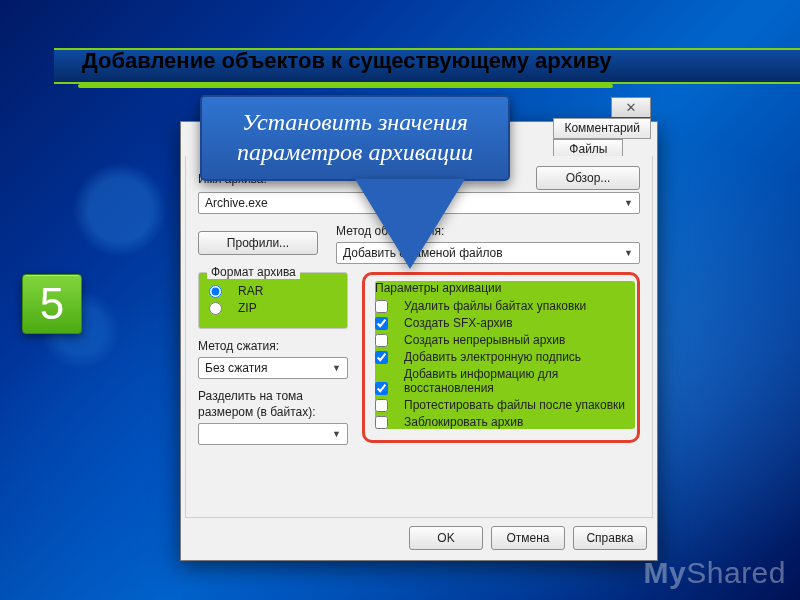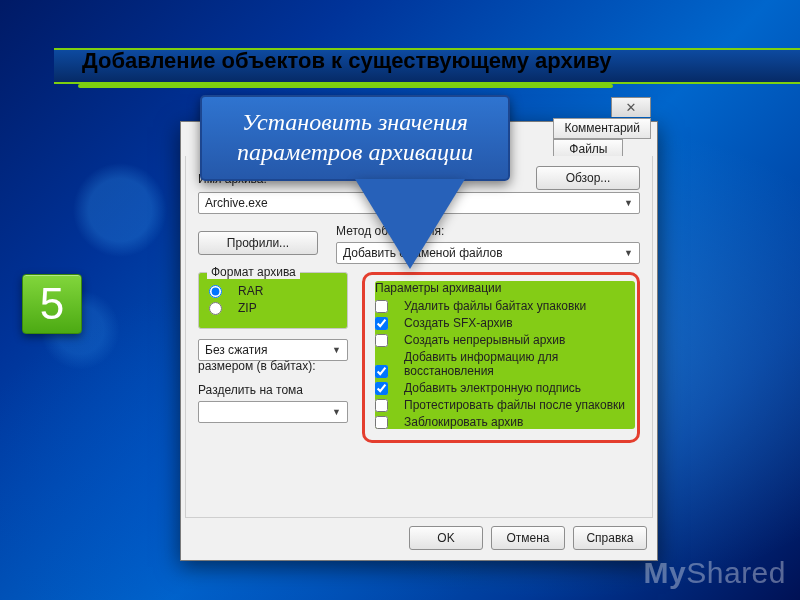--- a/index.html
+++ b/index.html
@@ -185,27 +185,28 @@
           <label class="radio">
             <input type="radio" name="fmt" checked="" style="">
             <span>RAR</span>
           </label>
           <label class="radio">
             <input type="radio" name="fmt" style="">
             <span>ZIP</span>
           </label>
         </div>
 
+        <label class="lbl">Метод сжатия:</label>
         <div class="combo" style="width:100%;">
           <span>Без сжатия</span>
           <span class="arrow">▼</span>
         </div>
 
+        <label class="lbl" style="margin-top:10px;">Разделить на тома</label>
         <label class="lbl" style="margin-top:-2px;">размером (в байтах):</label>
-        <label class="lbl" style="margin-top:10px;">Разделить на тома</label>
         <div class="combo" style="width:100%;">
           <span></span>
           <span class="arrow">▼</span>
         </div>
       </div>
 
       <div class="rightcol">
         <div class="highlight-box">
           <div class="groupbox" style="border:none; padding:0; margin:0;">
             <div style="font-size:12px; margin-bottom:4px;">Параметры архивации</div>
@@ -217,25 +218,25 @@
                 <label class="check">
                   <input type="checkbox" checked="" style="">
                   <span>Создать SFX-архив</span>
                 </label>
                 <label class="check">
                   <input type="checkbox" style="">
                   <span>Создать непрерывный архив</span>
                 </label>
                 <label class="check">
                   <input type="checkbox" checked="" style="">
+                  <span>Добавить электронную подпись</span>
+                </label>
+                <label class="check">
+                  <input type="checkbox" checked="" style="">
                   <span>Добавить информацию для восстановления</span>
-                </label>
-                <label class="check">
-                  <input type="checkbox" checked="" style="">
-                  <span>Добавить электронную подпись</span>
                 </label>
                 <label class="check">
                   <input type="checkbox" style="">
                   <span>Протестировать файлы после упаковки</span>
                 </label>
                 <label class="check">
                   <input type="checkbox" style="">
                   <span>Заблокировать архив</span>
                 </label>
               </div>

